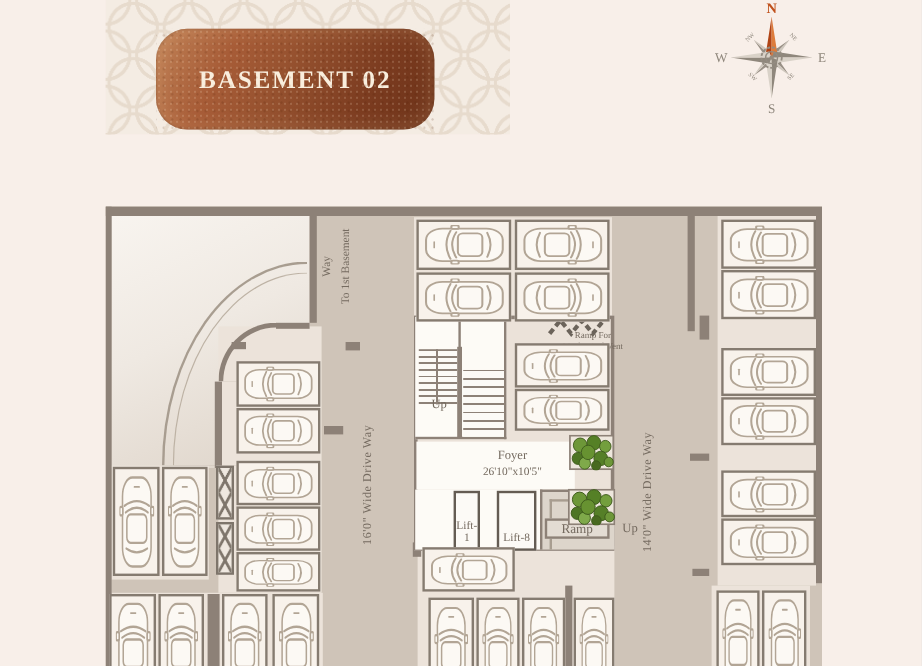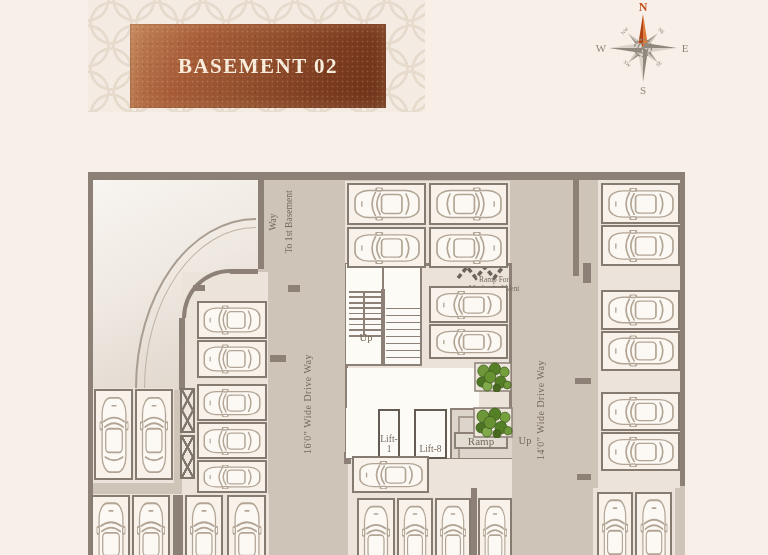--- a/index.html
+++ b/index.html
@@ -5,24 +5,24 @@
   html,body{margin:0;padding:0;}
   #screen{position:relative;width:768px;height:555px;background:#f8efe9;overflow:hidden;
           font-family:"Liberation Serif","DejaVu Serif",serif;}
   
   #banner-block{position:absolute;left:88px;top:0;width:337px;height:112px;
     background-color:#f4ece3;
     background-image:
       radial-gradient(circle, rgba(0,0,0,0) 57%, #e7dbcd 58%, #e7dbcd 66%, rgba(0,0,0,0) 67%),
       radial-gradient(circle, rgba(0,0,0,0) 57%, #e7dbcd 58%, #e7dbcd 66%, rgba(0,0,0,0) 67%);
     background-size:46px 46px;background-position:0 0,23px 23px;}
-  #banner{position:absolute;left:42px;top:24px;width:256px;height:84px;
+  #banner{position:absolute;left:42px;top:24px;width:232px;height:84px;
     background:linear-gradient(118deg,#c08257 0%,#a75c37 26%,#94502e 48%,#7c3c20 74%,#6b3118 100%);
     box-shadow:inset 0 0 18px rgba(255,210,160,.25), inset 0 0 3px rgba(60,20,5,.4);
-    display:flex;flex-direction:column;align-items:center;justify-content:center;}
+    display:flex;flex-direction:column;align-items:center;justify-content:center;border-radius:26px;}
   #banner:after{content:"";position:absolute;inset:0;
     background-image:radial-gradient(rgba(255,235,210,.35) .7px, rgba(0,0,0,0) 1.2px),
                      radial-gradient(rgba(80,30,5,.35) .7px, rgba(0,0,0,0) 1.2px);
     background-size:5px 5px,7px 7px;background-position:0 0,3px 2px;opacity:.5;}
   .banner-title{color:#f9eedd;font-size:21px;font-weight:bold;letter-spacing:1.5px;line-height:1.25;}
   .banner-sub{color:#f6e9d6;font-size:15px;letter-spacing:1px;}
   
   #compass{position:absolute;left:595px;top:0px;}
   
   #plan{position:absolute;left:88px;top:172px;width:597px;height:383px;background:#cfc4b8;overflow:hidden;}
@@ -185,20 +185,24 @@
     <svg style="position:absolute;left:367px;top:92px" width="56" height="17" viewBox="0 0 56 17">
       <polyline points="3,14 12,3 21,14 30,3 39,14 48,3" fill="none" stroke="#6b635a" stroke-width="3.5" stroke-dasharray="5 3"></polyline>
     </svg>
     <div class="plabel" style="left:368px;top:103px;width:76px;font-size:7.5px;line-height:1.25">
       <span style="display:block">Ramp For</span>
       <span style="display:block">Mechanical Vent</span>
     </div>
 
     <div class="white" style="left:259px;top:196px;width:132px;height:40px"></div>
     <div class="white" style="left:258px;top:236px;width:104px;height:50px"></div>
+    <div class="plabel ctr" style="left:339px;top:215px;width:110px;font-size:10.5px;line-height:1.35">
+      <span style="display:block">Foyer</span>
+      <span style="display:block;font-size:9.5px">26'10"x10'5"</span>
+    </div>
 
     <div style="position:absolute;left:362px;top:236px;width:62px;height:50px;background:#ddd5cb;border-left:2px solid #8d8177;border-top:2px solid #8d8177;box-sizing:border-box"></div>
     <div style="position:absolute;left:370px;top:244px;width:54px;height:42px;border-left:2px solid #a89d90;border-top:2px solid #a89d90;box-sizing:border-box"></div>
     <div style="position:absolute;left:366px;top:260px;width:54px;height:17px;background:#e3dcd3;border:2px solid #8d8177;box-sizing:border-box;display:flex;align-items:center;justify-content:center">
       <span class="plabel" style="position:static;font-size:11px">Ramp</span>
     </div>
     <div class="plabel" style="left:424px;top:263px;width:26px;font-size:10.5px">Up</div>
 
     <div class="lift" style="left:290px;top:237px;width:22px;height:50px">
       <span class="plabel" style="position:static;font-size:9.5px">Lift-1</span>

